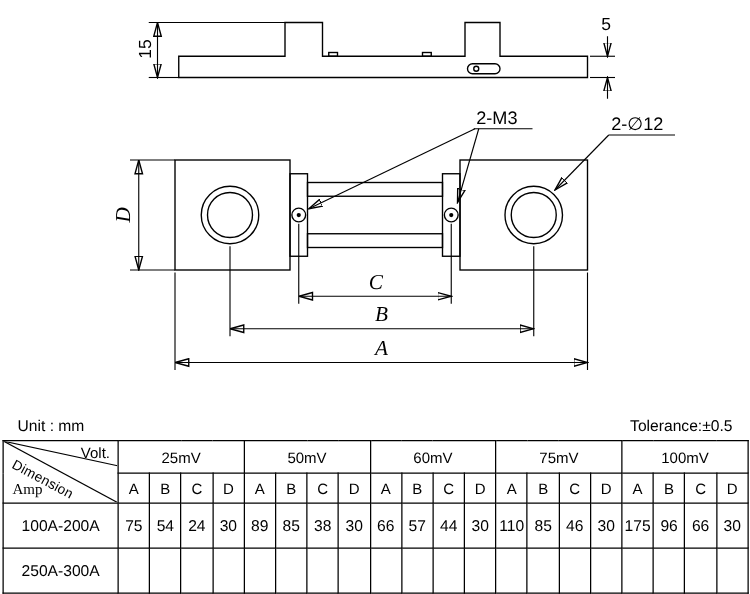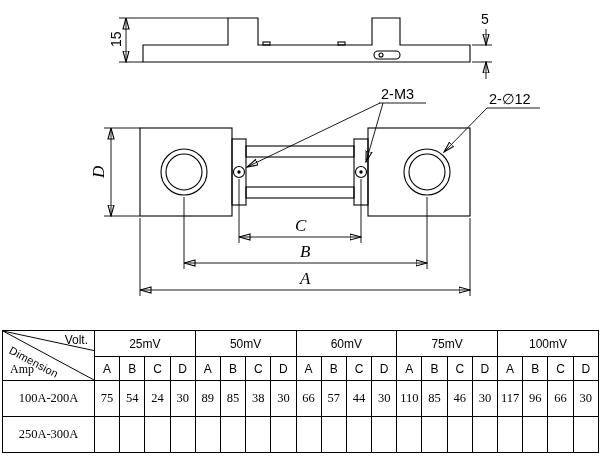--- a/index.html
+++ b/index.html
@@ -22,21 +22,21 @@
   }
   table.spec {
     border-collapse:collapse; table-layout:fixed; width:597px; margin-left:2px;
   }
   table.spec td {
     border:1px solid #000; text-align:center; vertical-align:middle;
     padding:0; font-size:12px; overflow:hidden; white-space:nowrap;
   }
   tr.v-head td { height:25px; }
   tr.l-head td { height:23px; }
-  tr.data-row td { height:35px; font-size:12.5px;font-family:Liberation Serif, serif; }
+  tr.data-row td { height:35px; font-size:12.5px; }
   td.corner-cell { position:relative; padding:0; }
   .corner-svg { position:absolute; left:0; top:0; width:100%; height:100%; }
   .corner-volt { position:absolute; top:2px; right:6px; font-size:12px;margin-left:32px; }
   .corner-amp { position:absolute; bottom:3px; left:7px; font-size:12px;font-family:Liberation Serif, serif; }
   .corner-dim {
     position:absolute; left:10px; top:13px; font-size:11px;
     transform:rotate(28deg); transform-origin:0 0; letter-spacing:0.2px;
   }
   td.amp-label { font-size:11.5px; }
 </style>
@@ -132,20 +132,24 @@
 
       <g>
         <line x1="140" y1="218" x2="140" y2="296"></line>
         <line x1="470" y1="218" x2="470" y2="296"></line>
         <line x1="140" y1="290" x2="470" y2="290" marker-start="url(#arrS)" marker-end="url(#arrE)"></line>
         <text class="dimletter" x="300" y="284">A</text>
       </g>
     </g>
   </svg>
 
+  <div class="notes">
+    <span>Unit : mm</span>
+    <span>Tolerance:±0.5</span>
+  </div>
 
   <table class="spec">
     <colgroup>
       <col style="width:92px">
       <col>
         <col>
         <col>
         <col>
         <col>
         <col>
@@ -214,21 +218,21 @@
         <td>38</td>
         <td>30</td>
         <td>66</td>
         <td>57</td>
         <td>44</td>
         <td>30</td>
         <td>110</td>
         <td>85</td>
         <td>46</td>
         <td>30</td>
-        <td>117</td>
+        <td>175</td>
         <td>96</td>
         <td>66</td>
         <td>30</td>
       </tr>
       <tr class="data-row">
         <td class="amp-label">250A-300A</td>
         <td></td>
         <td></td>
         <td></td>
         <td></td>

